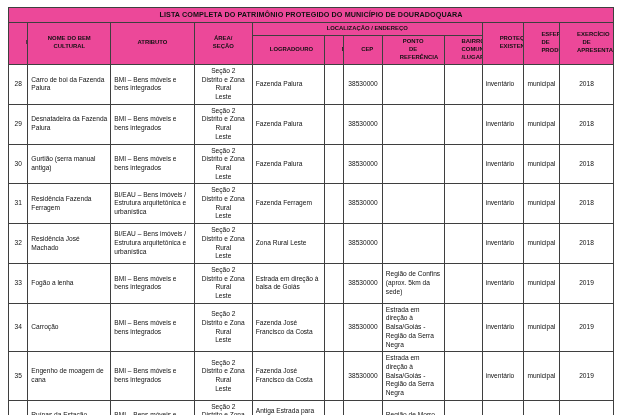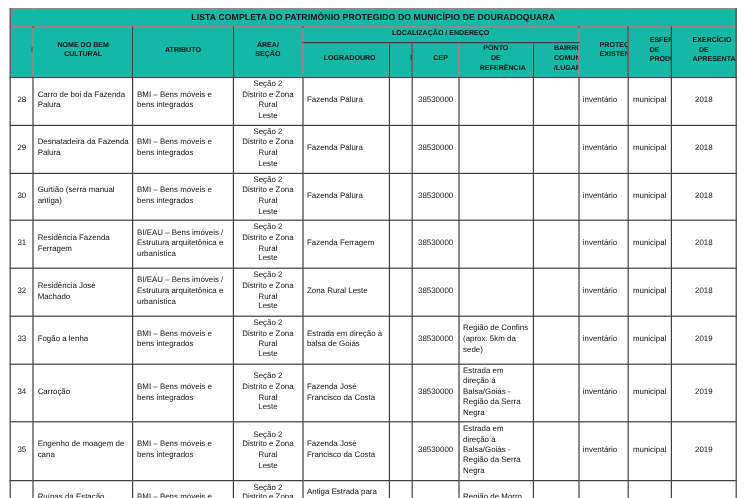--- a/index.html
+++ b/index.html
@@ -14,21 +14,21 @@
     border-collapse: collapse;
     table-layout: fixed;
   }
   th, td {
     border: 1px solid #3f3f3f;
     box-sizing: border-box;
     vertical-align: middle;
     overflow: hidden;
   }
   th {
-    background: #14b8a6;
+    background: #ec4899;
     font-size: 5.9px;
     font-weight: bold;
     text-align: center;
     padding: 2px 17px;
     line-height: 1.35;
   }
   th.title-cell {
     font-size: 7.2px;
     height: 15px;
     letter-spacing: .1px;

